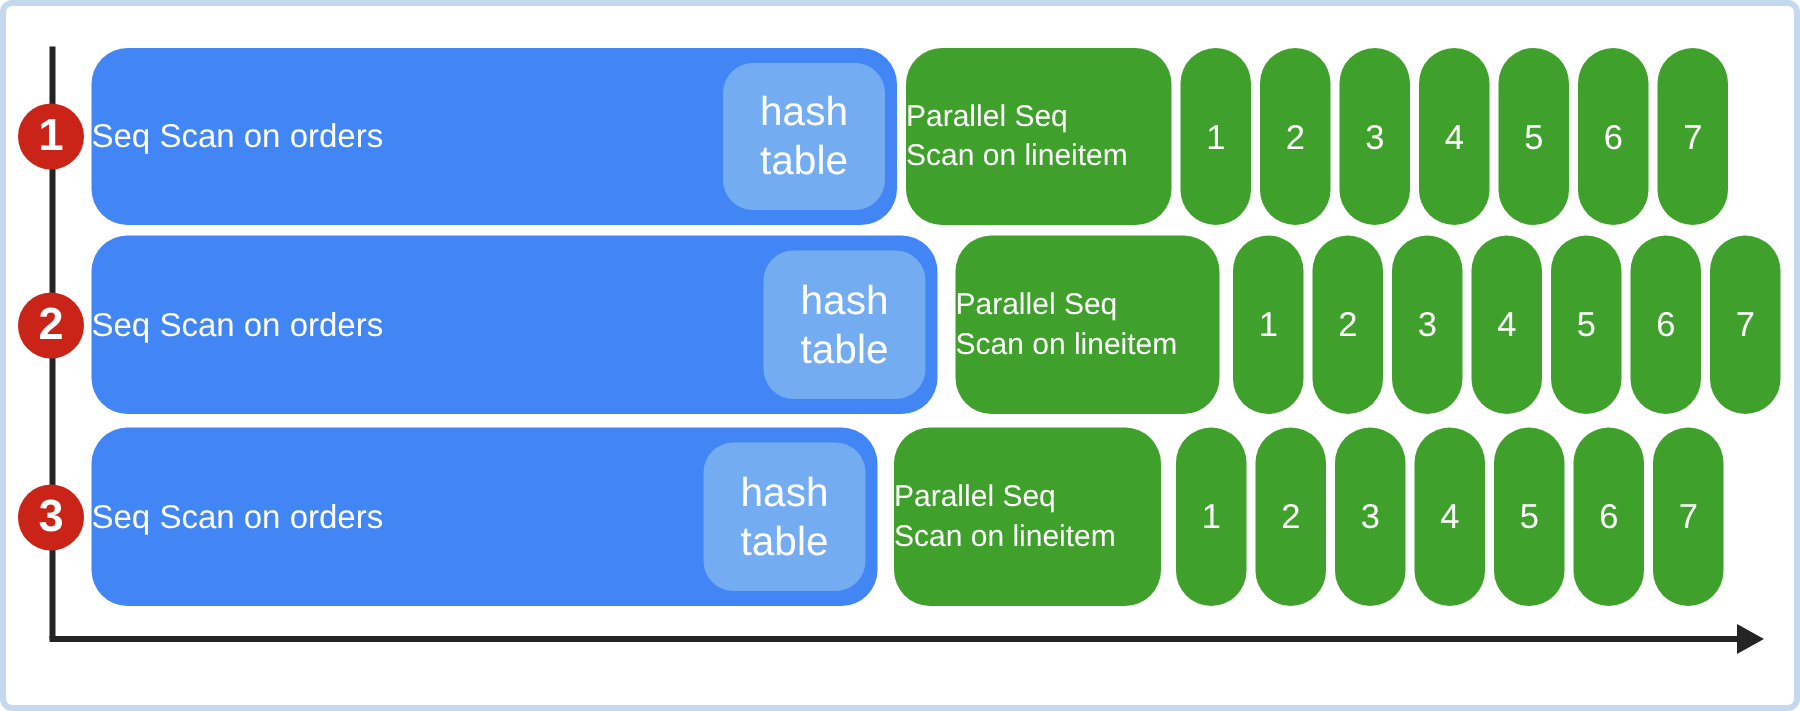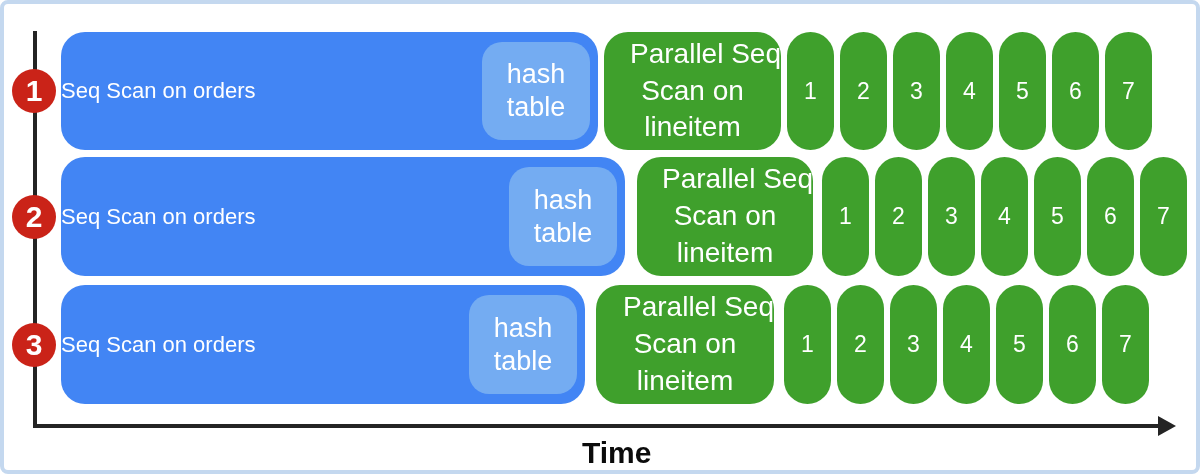--- a/index.html
+++ b/index.html
@@ -44,22 +44,22 @@
   .hash {
     position:absolute; right:8px; top:10px; bottom:10px; width:108px;
     background:var(--light-blue,#74ACF2); border-radius:20px;
     display:flex; flex-direction:column; align-items:center; justify-content:center;
     color:#ffffff; font-size:27px; line-height:1.22;
   }
 
   .parallel {
     position:absolute; top:0; bottom:0;
     background:var(--green,#3FA02C); border-radius:24px;
-    display:flex; flex-direction:column; align-items:flex-end; justify-content:center;
-    color:#ffffff; font-size:28px; line-height:1.32; text-align:center;
+    display:flex; flex-direction:column; align-items:flex-start; justify-content:center;
+    color:#ffffff; font-size:20px; line-height:1.32; text-align:center;
   }
   .row1 .parallel { left:600px; width:177px; }
   .row2 .parallel { left:633px; width:176px; }
   .row3 .parallel { left:592px; width:178px; }
 
   .workers { position:absolute; top:0; bottom:0; display:flex; gap:6px; }
   .row1 .workers { left:783px; }
   .row2 .workers { left:818px; }
   .row3 .workers { left:780px; }
   .worker {
@@ -70,21 +70,20 @@
   }
 </style>
 </head>
 <body>
 
 <div class="frame">
 
   <div class="axis-v"></div>
   <div class="axis-h"></div>
   <div class="axis-arrow"></div>
-  <div class="time-label">Time</div>
 
   <div class="row row1">
     <div class="badge">
       <span>1</span>
     </div>
     <div class="seq">
       <span>Seq Scan on orders</span>
       <div class="hash">
         <span>hash</span>
         <span>table</span>

